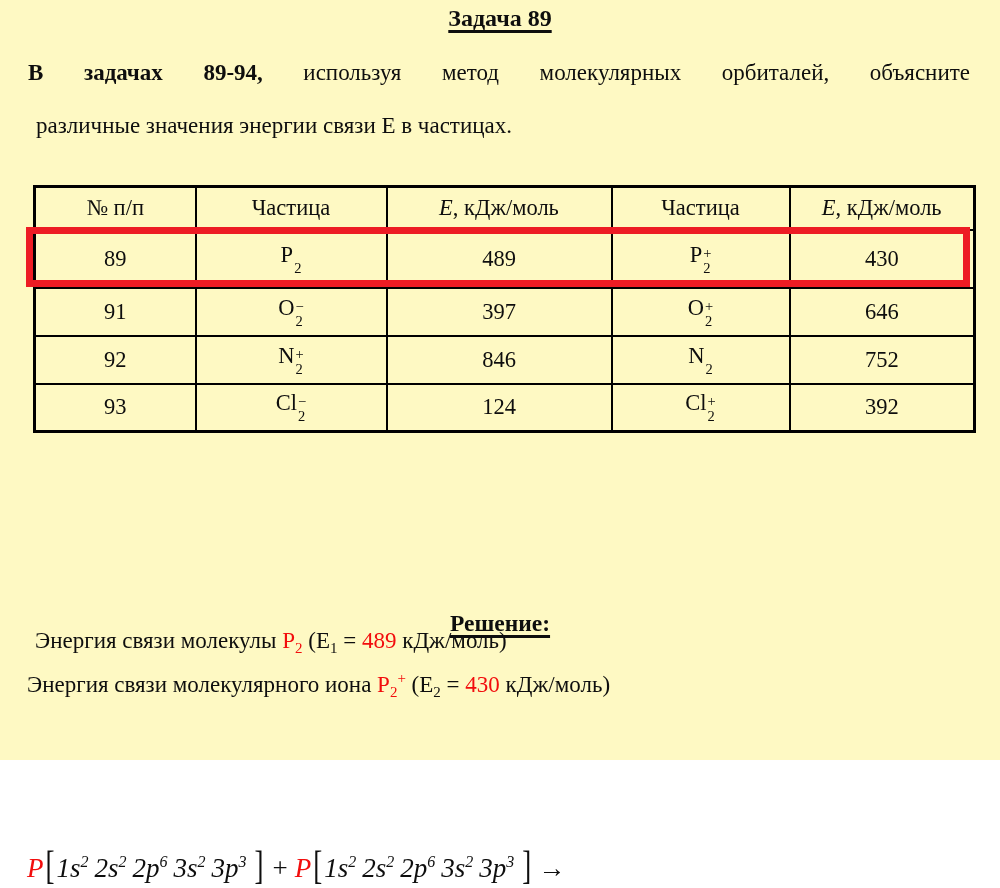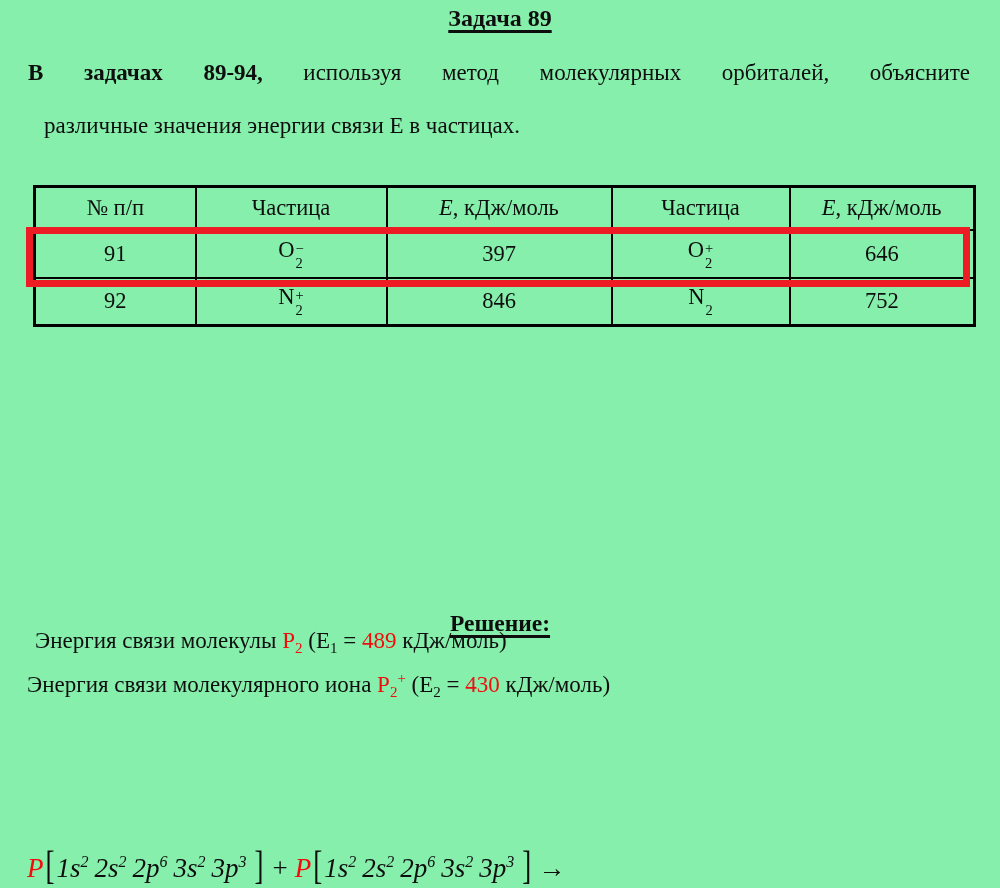--- a/index.html
+++ b/index.html
@@ -1,29 +1,29 @@
 <!DOCTYPE html>
 <html style="--red: #f20d0d; --hl: #ed1c24;"><head>
 <meta charset="utf-8">
 <style>
   html,body{margin:0;padding:0;background:#ffffff;}
   body{width:1000px;height:888px;overflow:hidden;
        font-family:"Liberation Serif","DejaVu Serif",serif;color:#0e0e0e;}
-  .page{position:relative;width:1000px;height:888px;background:#86efac;}
+  .page{position:relative;width:1000px;height:760px;background:#fef9c3;}
 
   
   .doc-title{position:absolute;top:5px;left:0;width:100%;text-align:center;
              font-size:24px;font-weight:bold;}
   .doc-title .u{text-decoration:underline;text-decoration-thickness:2.5px;text-underline-offset:4px;}
 
   
   .intro1{position:absolute;top:60px;left:28px;right:30px;font-size:23px;
           text-align:justify;text-align-last:justify;}
   .intro1 .b{font-weight:bold;}
-  .intro2{position:absolute;top:113px;left:44px;font-size:23px;}
+  .intro2{position:absolute;top:113px;left:36px;font-size:23px;}
 
   
   .table-wrap{position:absolute;top:185px;left:0;width:1000px;}
   table{border-collapse:collapse;margin-left:33px;table-layout:fixed;border:3px solid #000;}
   th,td{border:2px solid #000;text-align:center;vertical-align:middle;
         font-weight:normal;font-size:22.5px;padding:0;}
   tr.head{height:43px;}
   tr.hl{height:58px;}
   tr.d{height:48px;}
   .ei{font-style:italic;}
@@ -80,33 +80,47 @@
           <col style="width:185px">
       </colgroup>
       <tbody>
           <tr class="head">
         <th>№ п/п</th>
         <th>Частица</th>
         <th><span class="ei">E</span><span>, кДж/моль</span></th>
         <th>Частица</th>
         <th><span class="ei">E</span><span>, кДж/моль</span></th>
       </tr>
+      <tr class="hl">
+        <td>89</td>
+        <td><span class="pt"><span>P</span><span class="ss"><span class="ss-top"></span><span class="ss-bot">2</span></span></span></td>
+        <td>489</td>
+        <td><span class="pt"><span>P</span><span class="ss"><span class="ss-top">+</span><span class="ss-bot">2</span></span></span></td>
+        <td>430</td>
+      </tr>
       <tr class="d">
         <td>91</td>
         <td><span class="pt"><span>O</span><span class="ss"><span class="ss-top">−</span><span class="ss-bot">2</span></span></span></td>
         <td>397</td>
         <td><span class="pt"><span>O</span><span class="ss"><span class="ss-top">+</span><span class="ss-bot">2</span></span></span></td>
         <td>646</td>
       </tr>
       <tr class="d">
         <td>92</td>
         <td><span class="pt"><span>N</span><span class="ss"><span class="ss-top">+</span><span class="ss-bot">2</span></span></span></td>
         <td>846</td>
         <td><span class="pt"><span>N</span><span class="ss"><span class="ss-top"></span><span class="ss-bot">2</span></span></span></td>
         <td>752</td>
+      </tr>
+      <tr class="d">
+        <td>93</td>
+        <td><span class="pt"><span>Cl</span><span class="ss"><span class="ss-top">−</span><span class="ss-bot">2</span></span></span></td>
+        <td>124</td>
+        <td><span class="pt"><span>Cl</span><span class="ss"><span class="ss-top">+</span><span class="ss-bot">2</span></span></span></td>
+        <td>392</td>
       </tr>
     </tbody>
       </table>
     <div class="red-rect"></div>
   </div>
 
   <div class="sol-head"><span class="u">Решение:</span></div>
 
   <div class="eline1"><span>Энергия связи молекулы </span><span class="red"><span>P</span><sub class="isub">2</sub></span><span> (Е</span><sub class="isub">1</sub><span> = </span><span class="red">489</span><span> кДж/моль)</span></div>
 

